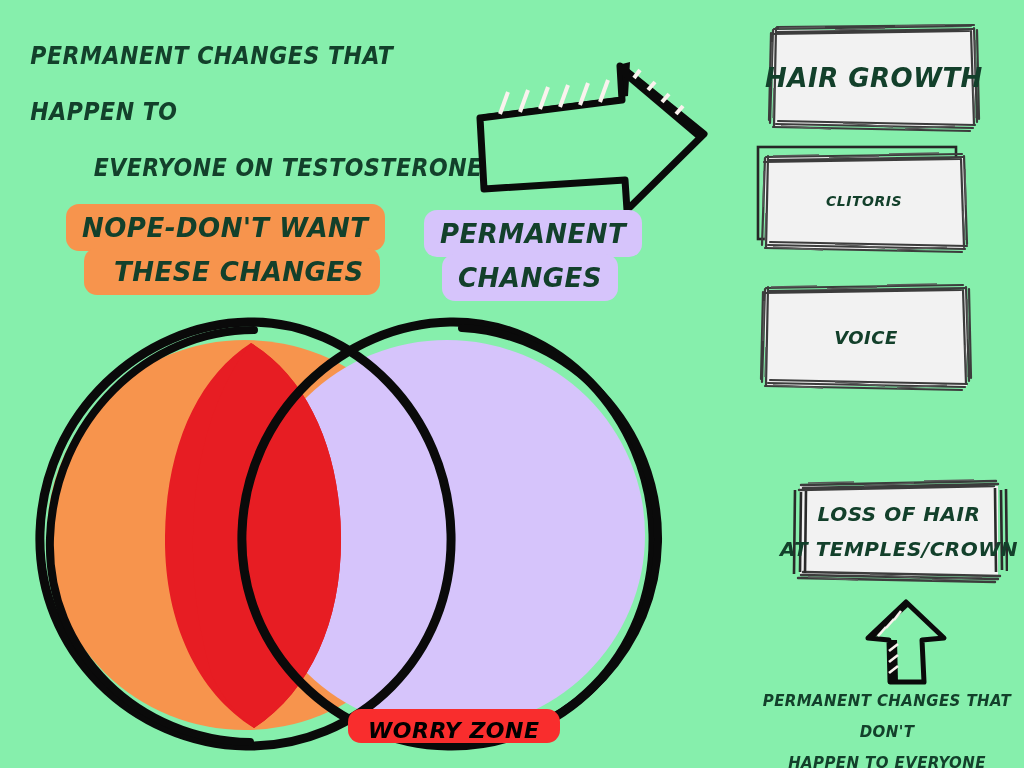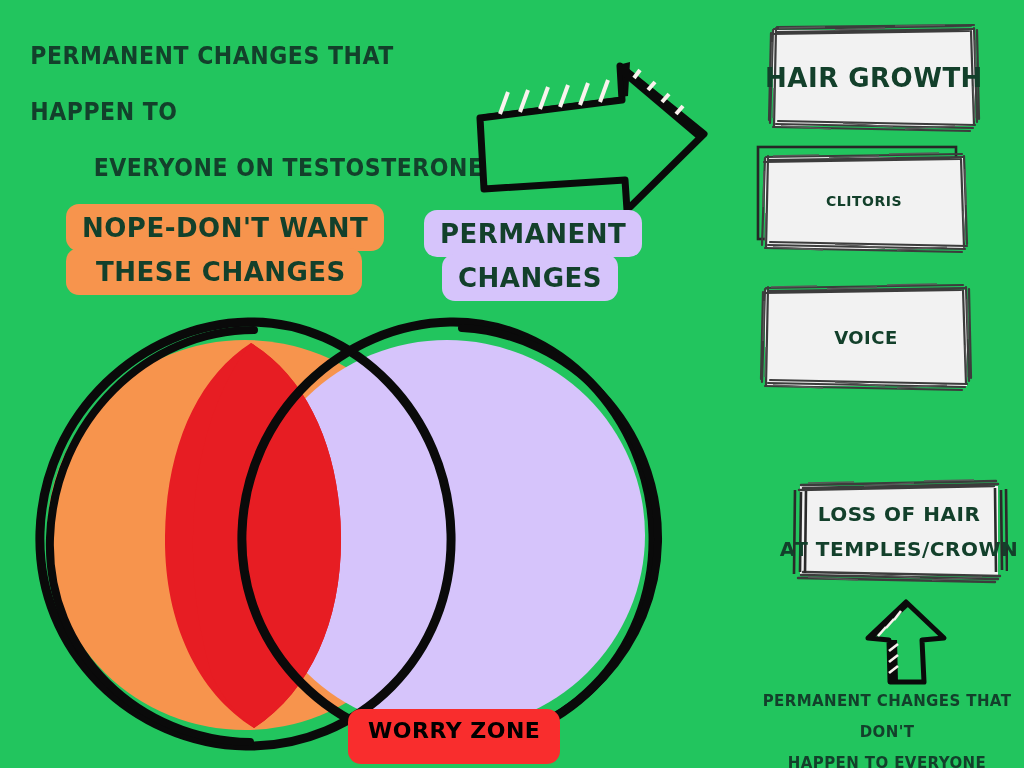--- a/index.html
+++ b/index.html
@@ -11,21 +11,22 @@
     width: 1024px;
     height: 768px;
     overflow: hidden;
     background: #faf2ee;
     font-family: "Liberation Sans", sans-serif;
   }
   #canvas {
     position: relative;
     width: 1024px;
     height: 768px;
-    background: #22c55e;
+    background: #86efac;
+    font-style: italic;
   }
 
   
   .title {
     position: absolute;
     left: 18px;
     top: 28px;
     width: 540px;
     color: #13402b;
     font-family: "DejaVu Sans", sans-serif;
@@ -56,21 +57,21 @@
     white-space: nowrap;
     width: max-content;
     padding: 9px 16px 8px 16px;
     border-radius: 13px;
   }
   .pill-orange .row { background: #f7944d; }
   .pill-purple .row { background: #d6c4fb; }
 
   #label-nope { left: 66px; top: 204px; }
   #label-nope .row-a { margin-left: 0px; }
-  #label-nope .row-b { margin-top: -3px; padding-left: 30px; }
+  #label-nope .row-b { margin-left: 18px; margin-top: -3px; padding-left: 30px; }
 
   #label-permanent { left: 416px; top: 202px; text-align: center; margin-top: 8px; }
   #label-permanent .row-a { margin-left: 8px; }
   #label-permanent .row-b { margin-left: 26px; margin-top: -3px; }
 
   
   #venn {
     position: absolute;
     left: 10px;
     top: 300px;
@@ -80,21 +81,21 @@
   }
 
   
   #worry-zone {
     position: absolute;
     left: 348px;
     top: 709px;
     background: #f92d2d;
     color: #000000;
     border-radius: 13px;
-    padding: 9px 20px 21px 20px;
+    padding: 9px 20px 0 20px;
     font-family: "DejaVu Sans", sans-serif;
     font-weight: 700;
     font-size: 22px;
     letter-spacing: 0.5px;
     text-transform: uppercase;
     white-space: nowrap;
     z-index: 40;
   }
 
   

